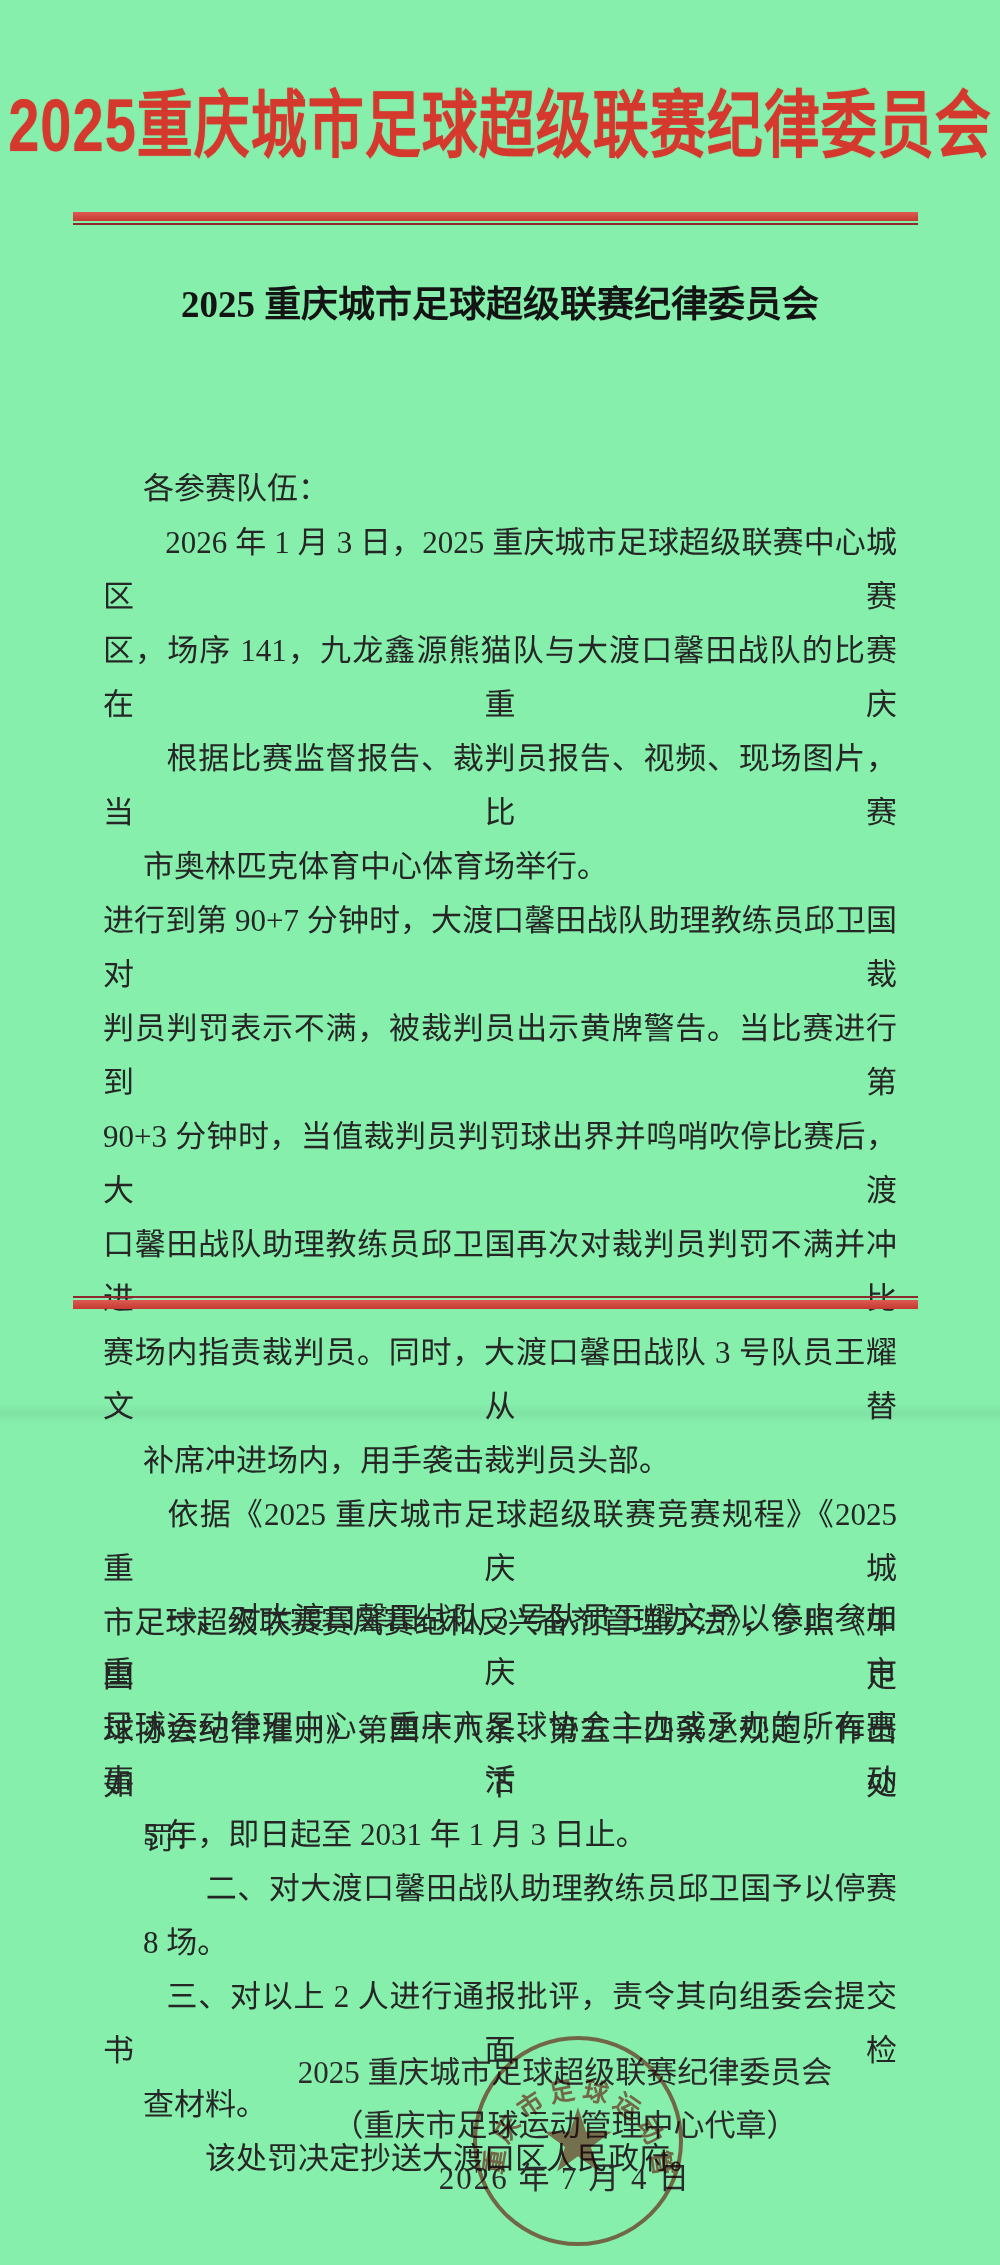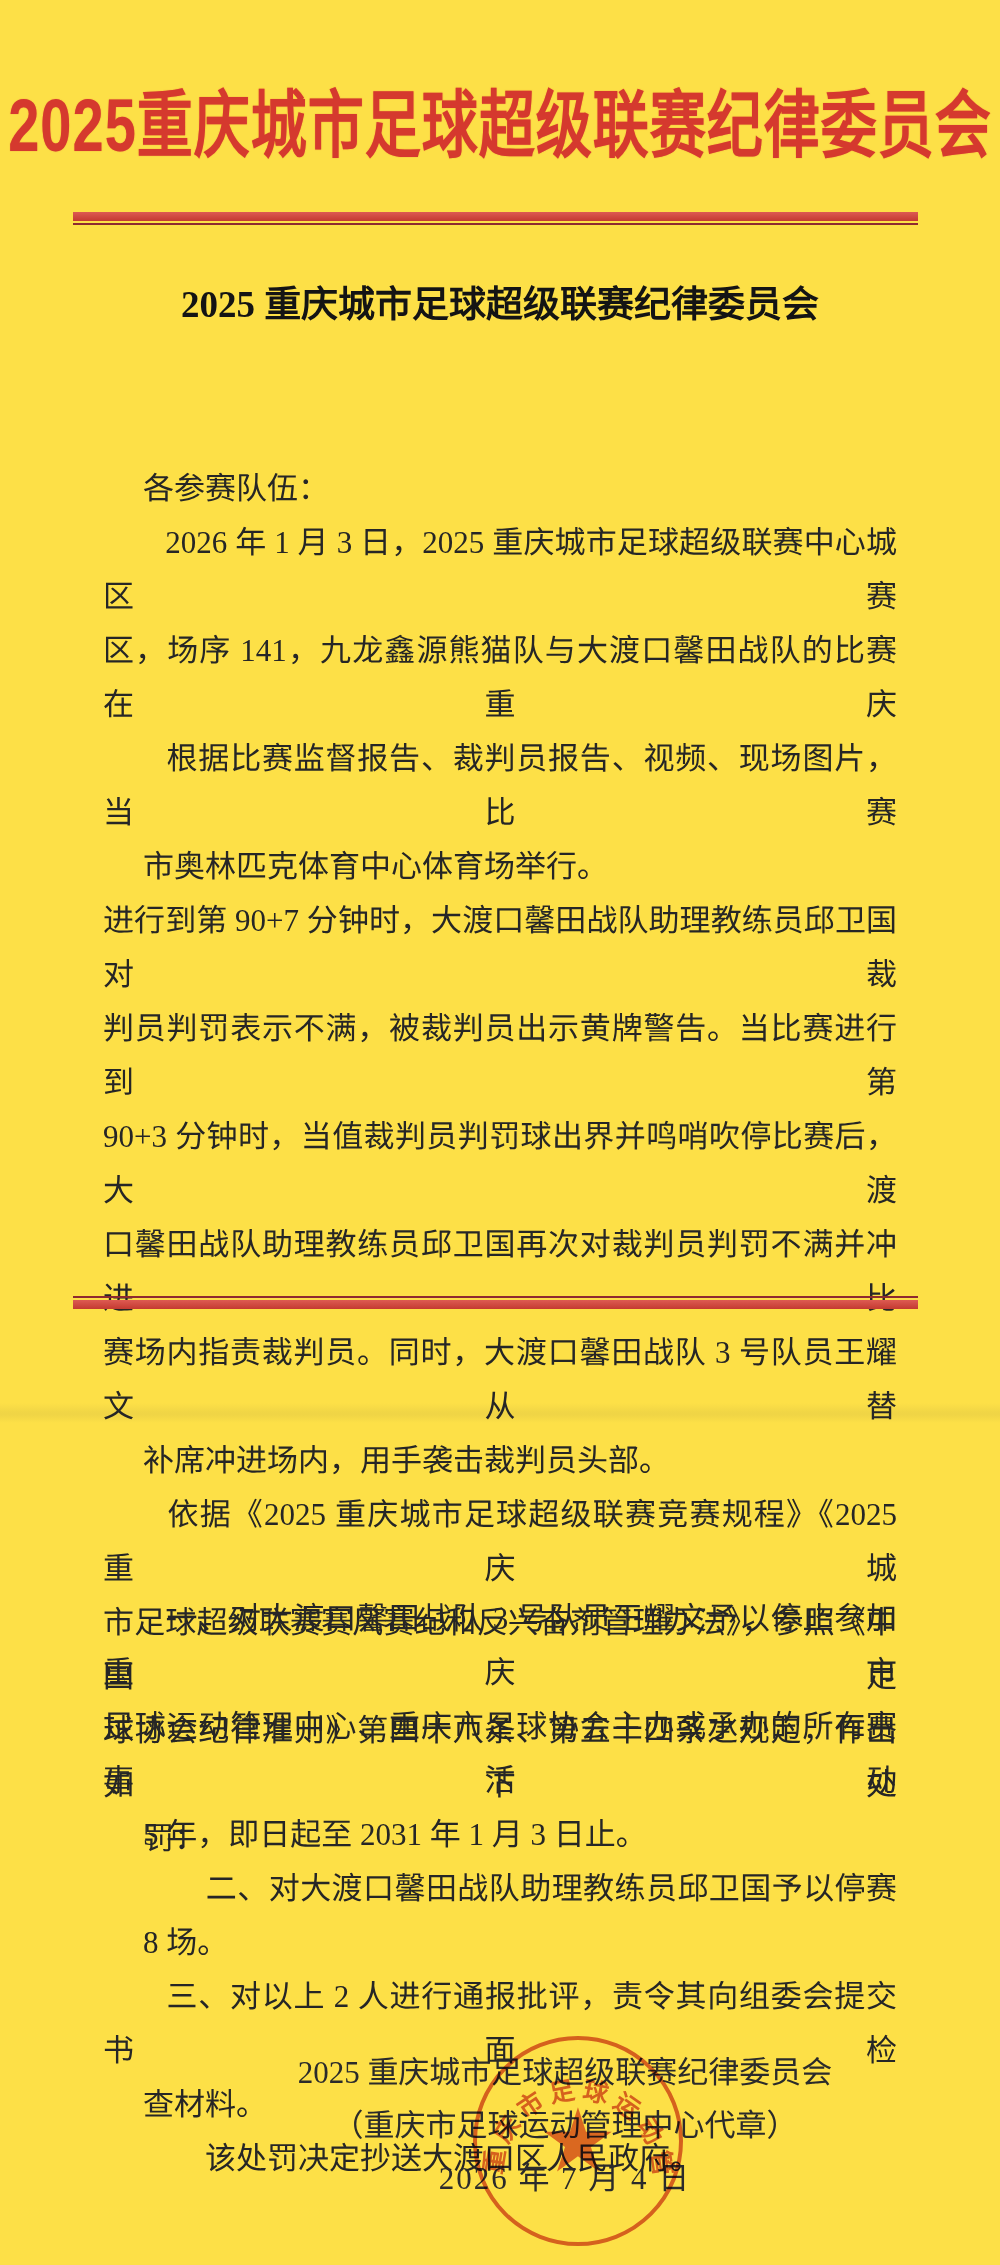--- a/index.html
+++ b/index.html
@@ -6,21 +6,21 @@
     --header-red:#d5392e;
     --rule-red:#cc4038;
     --rule-dark-red:#8e2a2f;
     --seal-red:#d0544c;
     --text-black:#262626;
   }
   html,body{margin:0;padding:0;background:#ffffff;}
   .page{
     position:relative;
     width:1000px;height:2265px;
-    background:#fde047;
+    background:#86efac;
     overflow:hidden;
     font-family:"Liberation Serif","DejaVu Serif",serif;
     color:var(--text-black);
   }
   
   .banner{
     position:absolute;top:78px;left:0;right:0;
     text-align:center;white-space:nowrap;
     font-family:"Liberation Sans","DejaVu Sans",sans-serif;
     font-weight:700;

